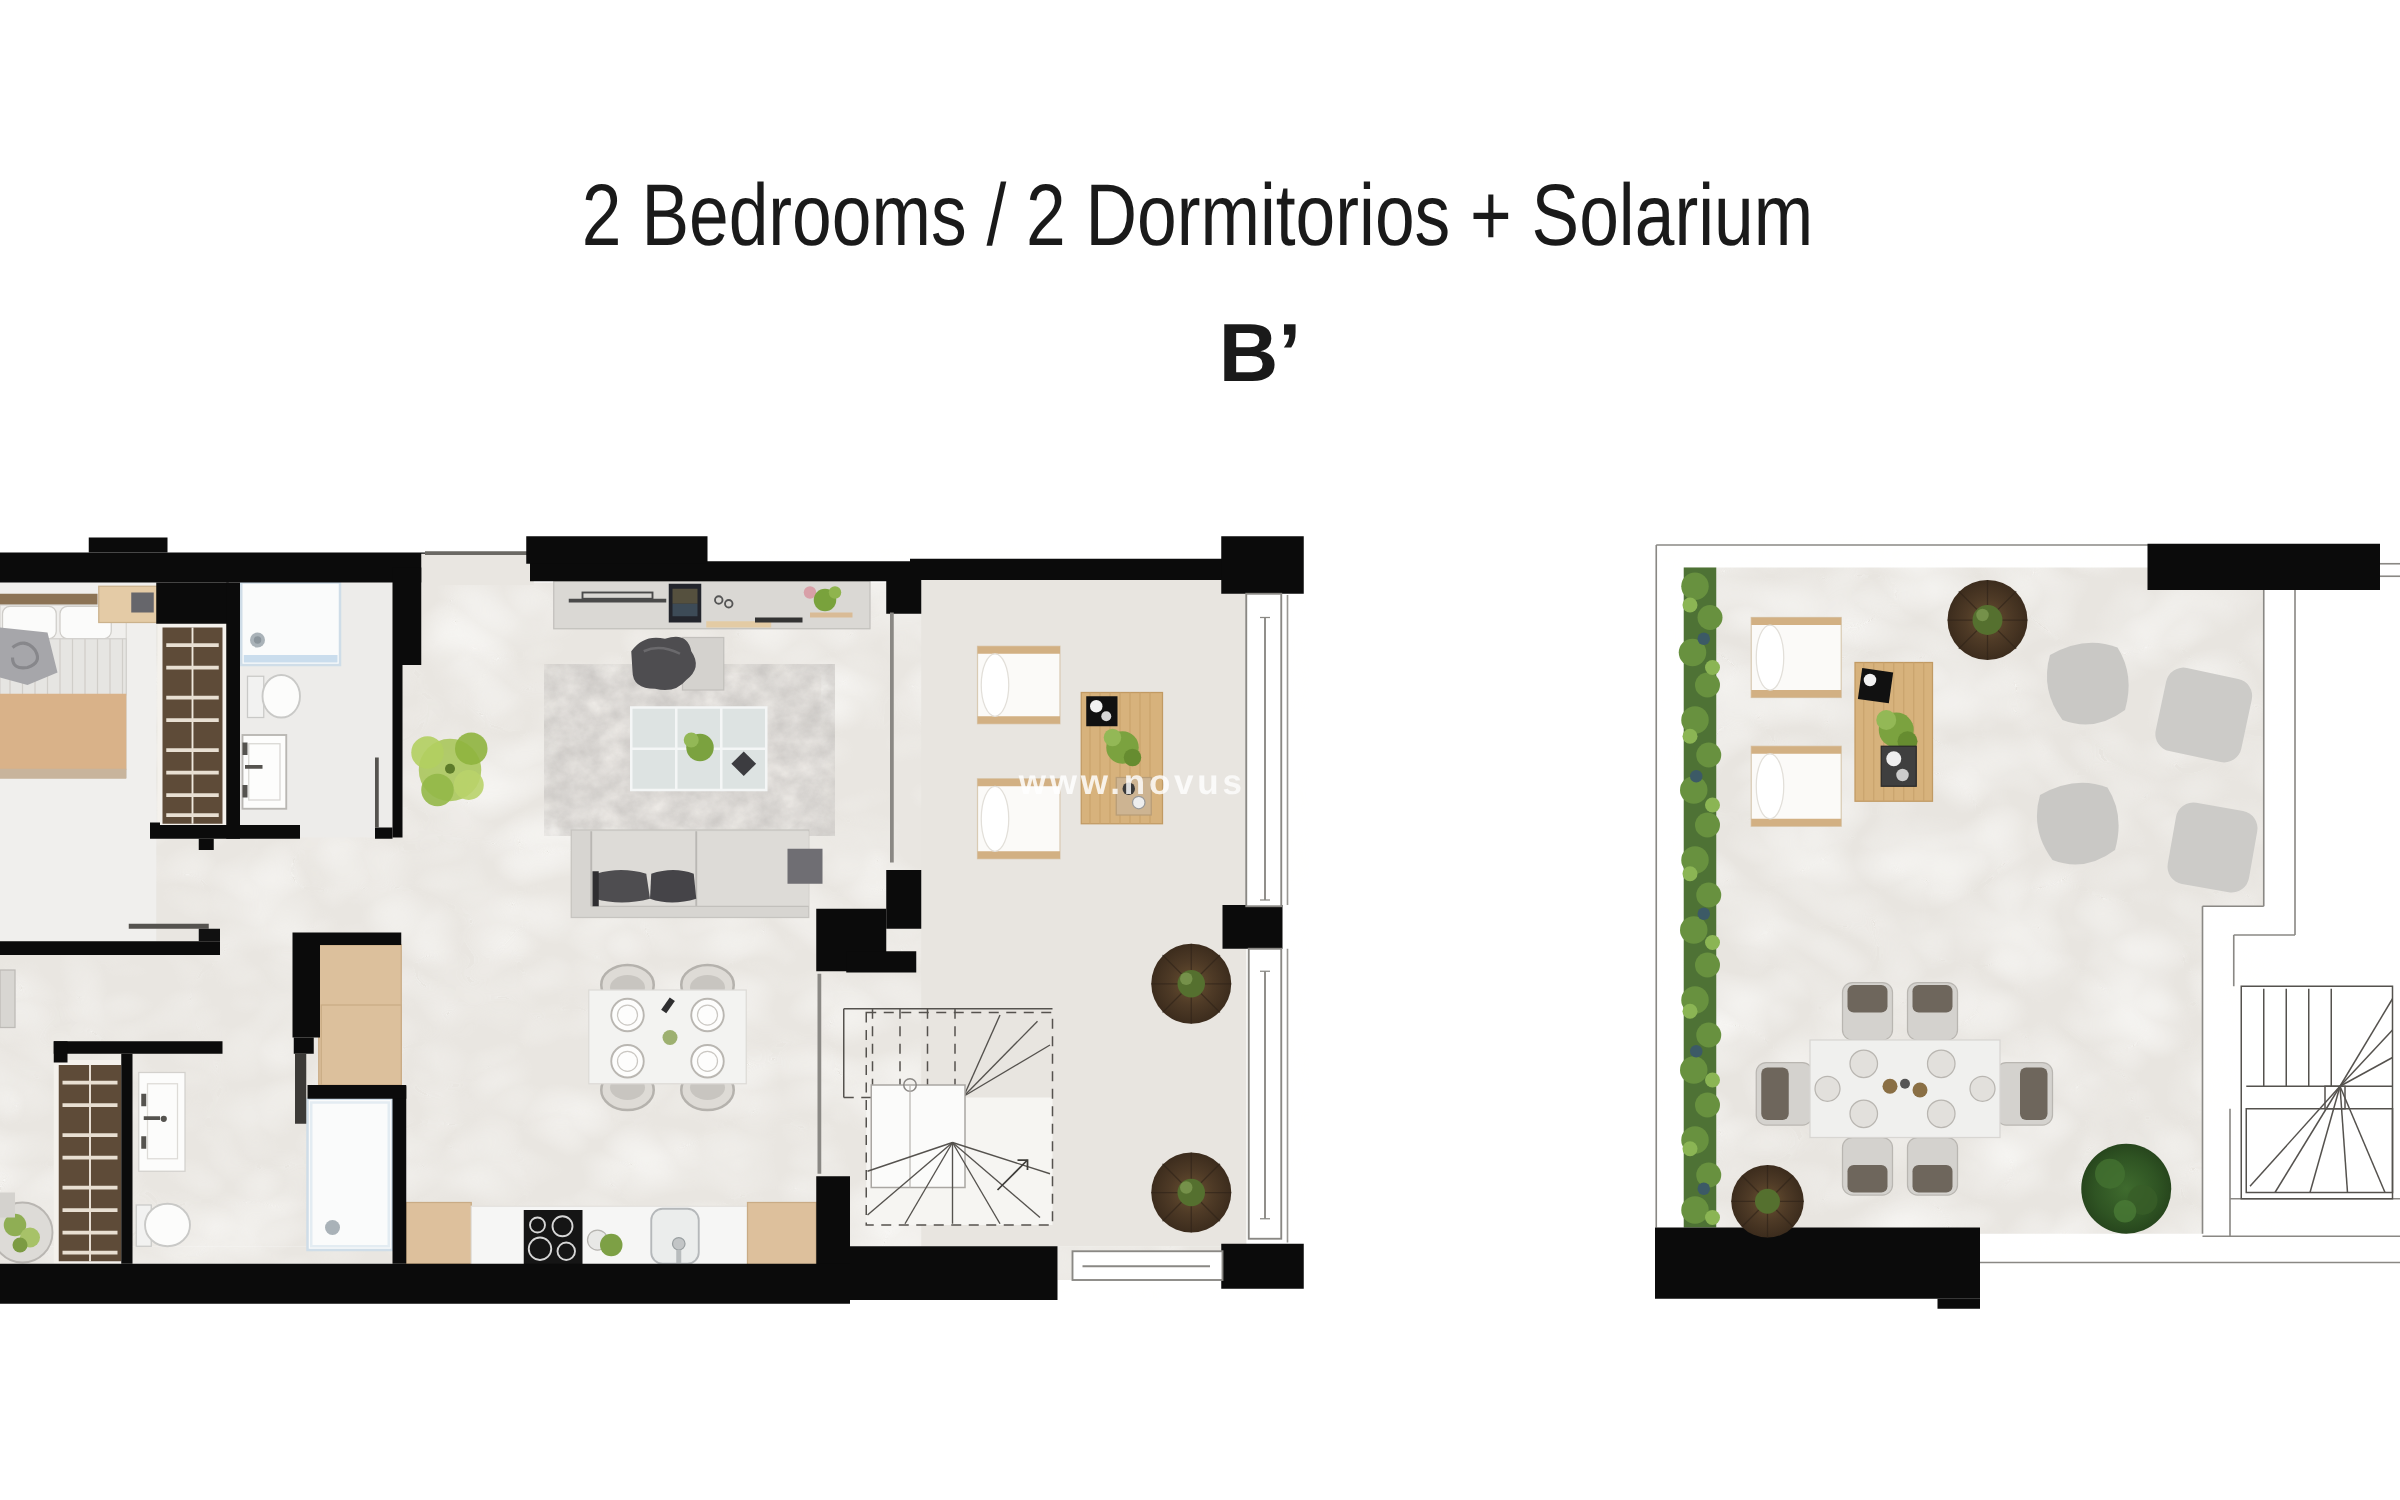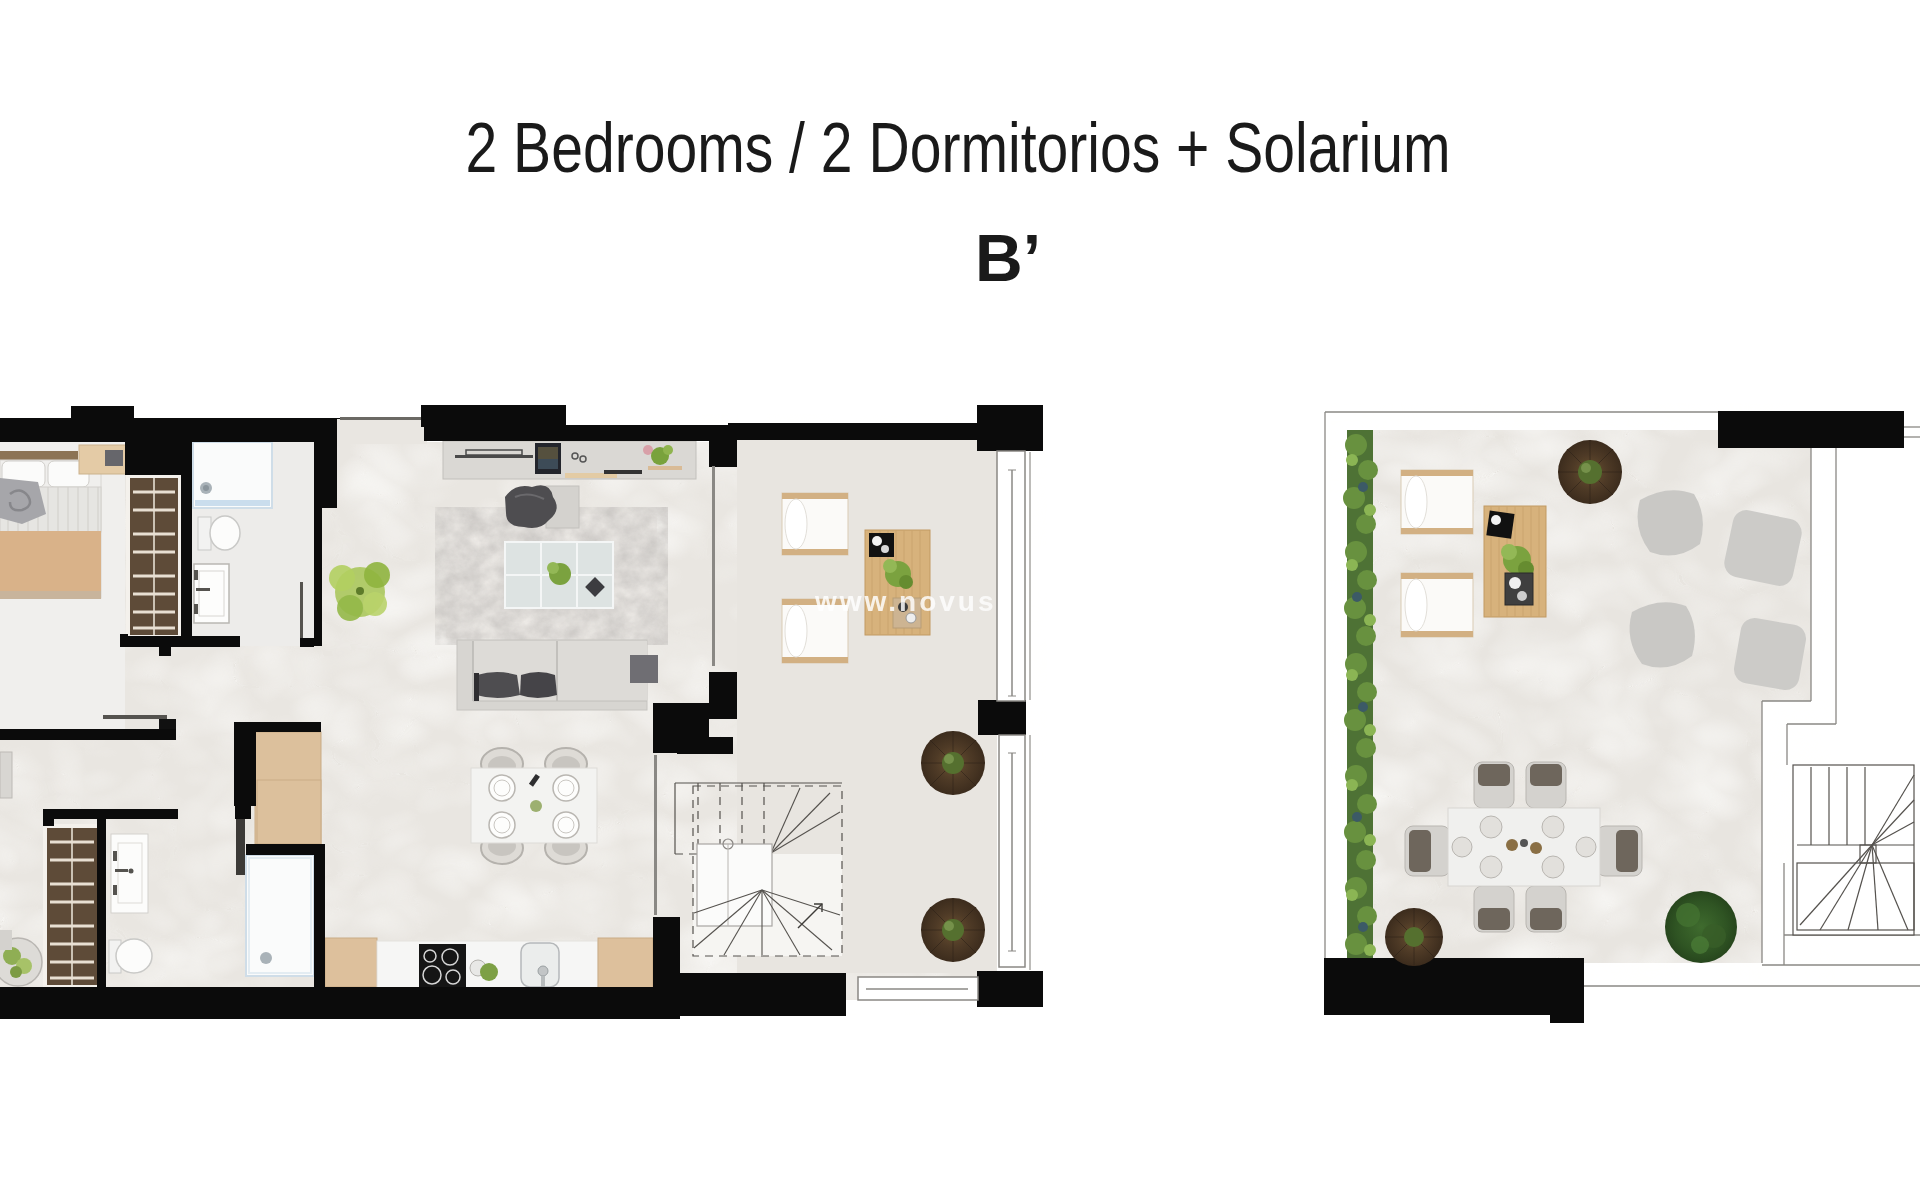--- a/index.html
+++ b/index.html
@@ -1,17 +1,17 @@
 <!DOCTYPE html>
 <html><head>
 <meta charset="utf-8">
 <style>
   html,body{margin:0;padding:0;background:#ffffff;}
   #page{position:relative;width:1920px;height:1056px;background:#ffffff;overflow:hidden;
-        font-family:"Liberation Sans", sans-serif;}
+        font-family:"Liberation Sans", sans-serif;margin-top:24px;}
   svg{display:block}
 </style>
 </head>
 <body>
 <div id="page">
 <svg width="1920" height="1200" viewBox="0 0 1920 1200" xmlns="http://www.w3.org/2000/svg">
 <defs>
   <radialGradient id="planter" cx="50%" cy="50%" r="50%">
     <stop offset="0%" stop-color="#6a5131"></stop>
     <stop offset="55%" stop-color="#4e3a26"></stop>

